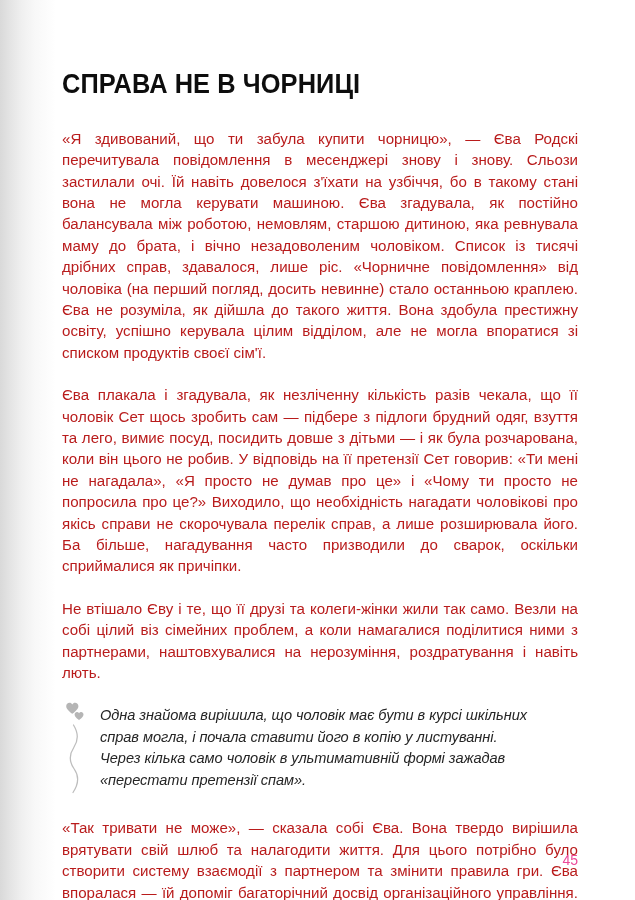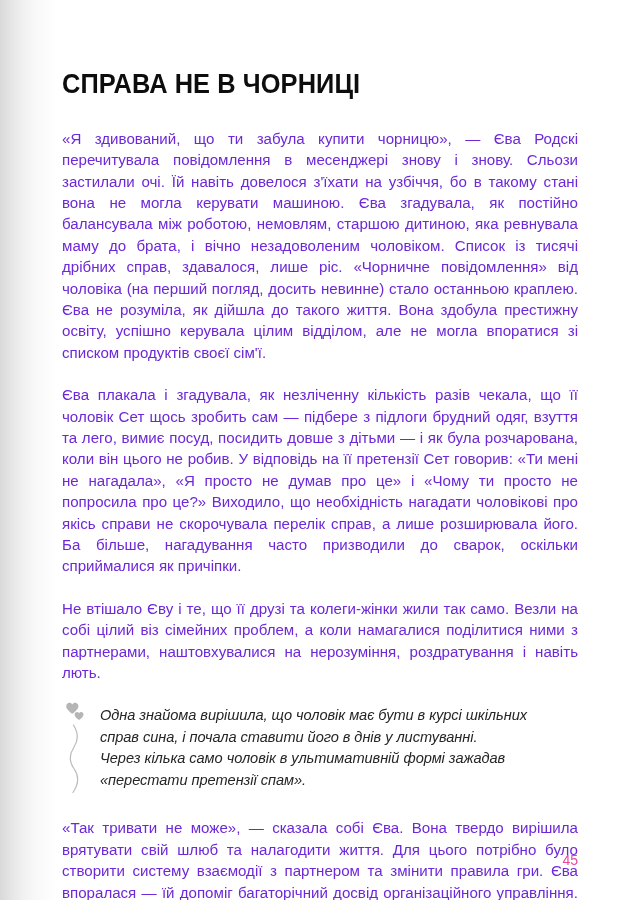--- a/index.html
+++ b/index.html
@@ -59,21 +59,21 @@
     transform: scaleX(0.94);
     transform-origin: left center;
     white-space: nowrap;
   }
 
   .body-para {
     font-size: 15.1px;
     line-height: 21.4px;
     text-align: justify;
     text-justify: inter-word;
-    color: #6d28d9;
+    color: #b91c1c;
     margin: 0 0 15px 0;
     hyphens: manual;
   }
   .body-para:last-of-type { margin-bottom: 0; }
 
   .para-gap-lg { margin-bottom: 21px; }
 
   
   .callout {
     position: relative;
@@ -141,21 +141,21 @@
                    1.3 0 2.4 1.0 2.4 2.5 0 2.3-3.0 4.4-4.45 5.6-1.45-1.2-4.45-3.3-4.45-5.6z"></path>
         </g>
 
         <path d="M11.5 28 C 16.5 36, 16.8 43, 11.8 50.5
                  C 6.8 58, 7.2 65, 12.2 72
                  C 17.2 79, 16.6 87, 11.0 95.5" fill="none" stroke="#bdbdbd" stroke-width="1.25" stroke-linecap="round"></path>
       </svg>
 
       <div class="callout-text">
         <span class="cl">Одна знайома вирішила, що чоловік має бути в курсі шкільних</span>
-        <span class="cl">справ сина, і почала ставити його в днів у листуванні.</span>
+        <span class="cl">справ могла, і почала ставити його в копію у листуванні.</span>
         <span class="cl">Через кілька само чоловік в ультимативній формі зажадав</span>
         <span class="cl">«перестати претензії спам».</span>
       </div>
     </div>
 
     <p class="body-para">«Так тривати не може», — сказала собі Єва. Вона твердо вирішила врятувати свій шлюб та налагодити життя. Для цього потрібно було створити систему взаємодії з партнером та змінити правила гри. Єва впоралася — їй допоміг багаторічний досвід організаційного управління. Ви також можете опанувати ці правила.</p>
 
   </div>
 
   <div class="page-number">45</div>

